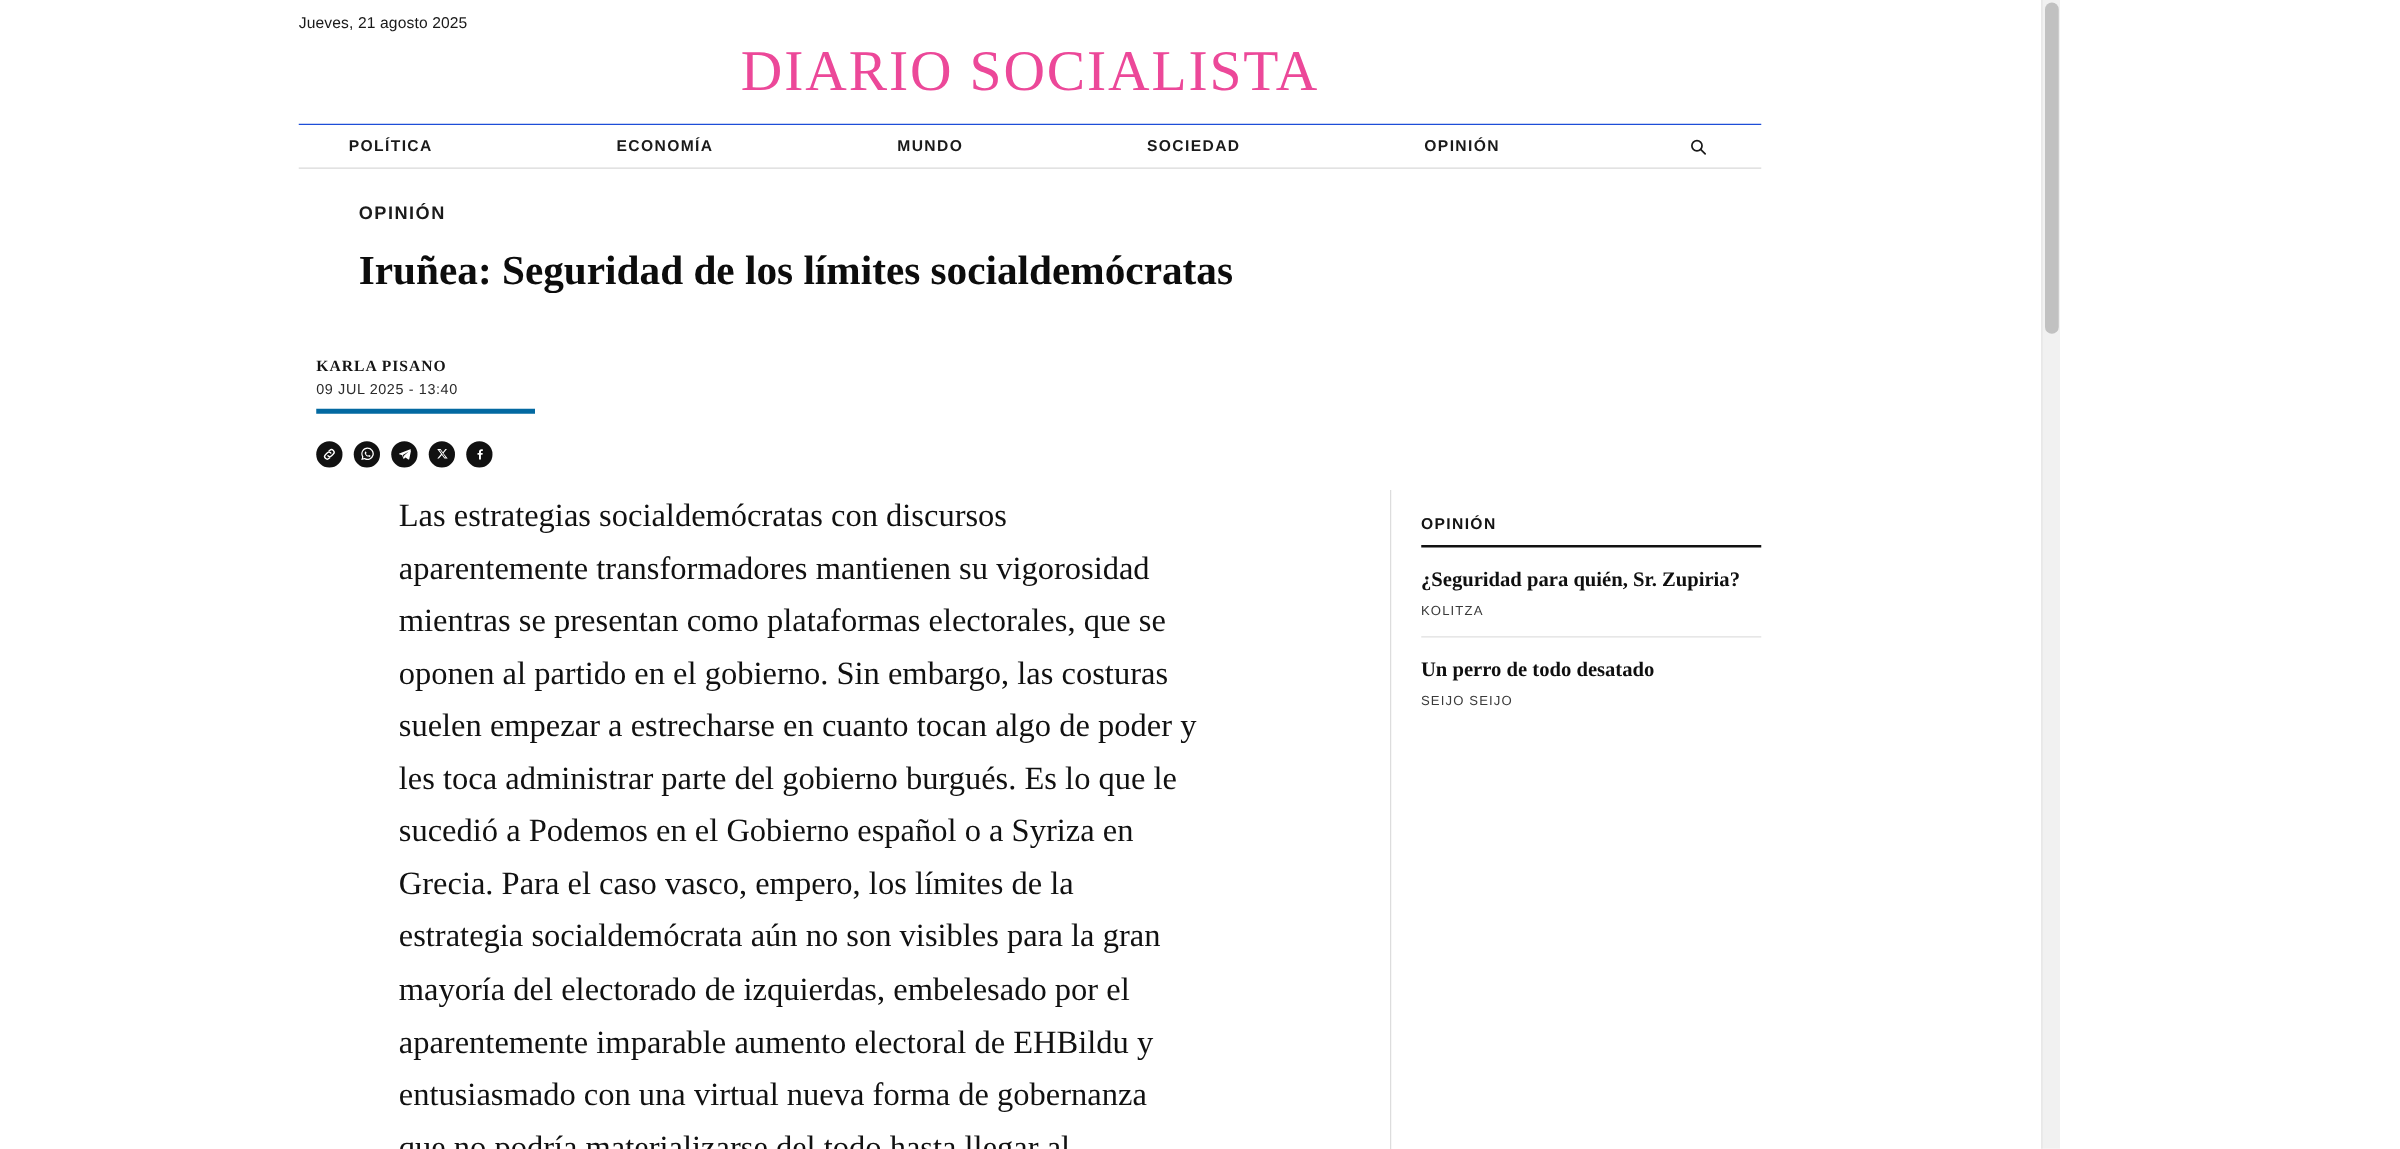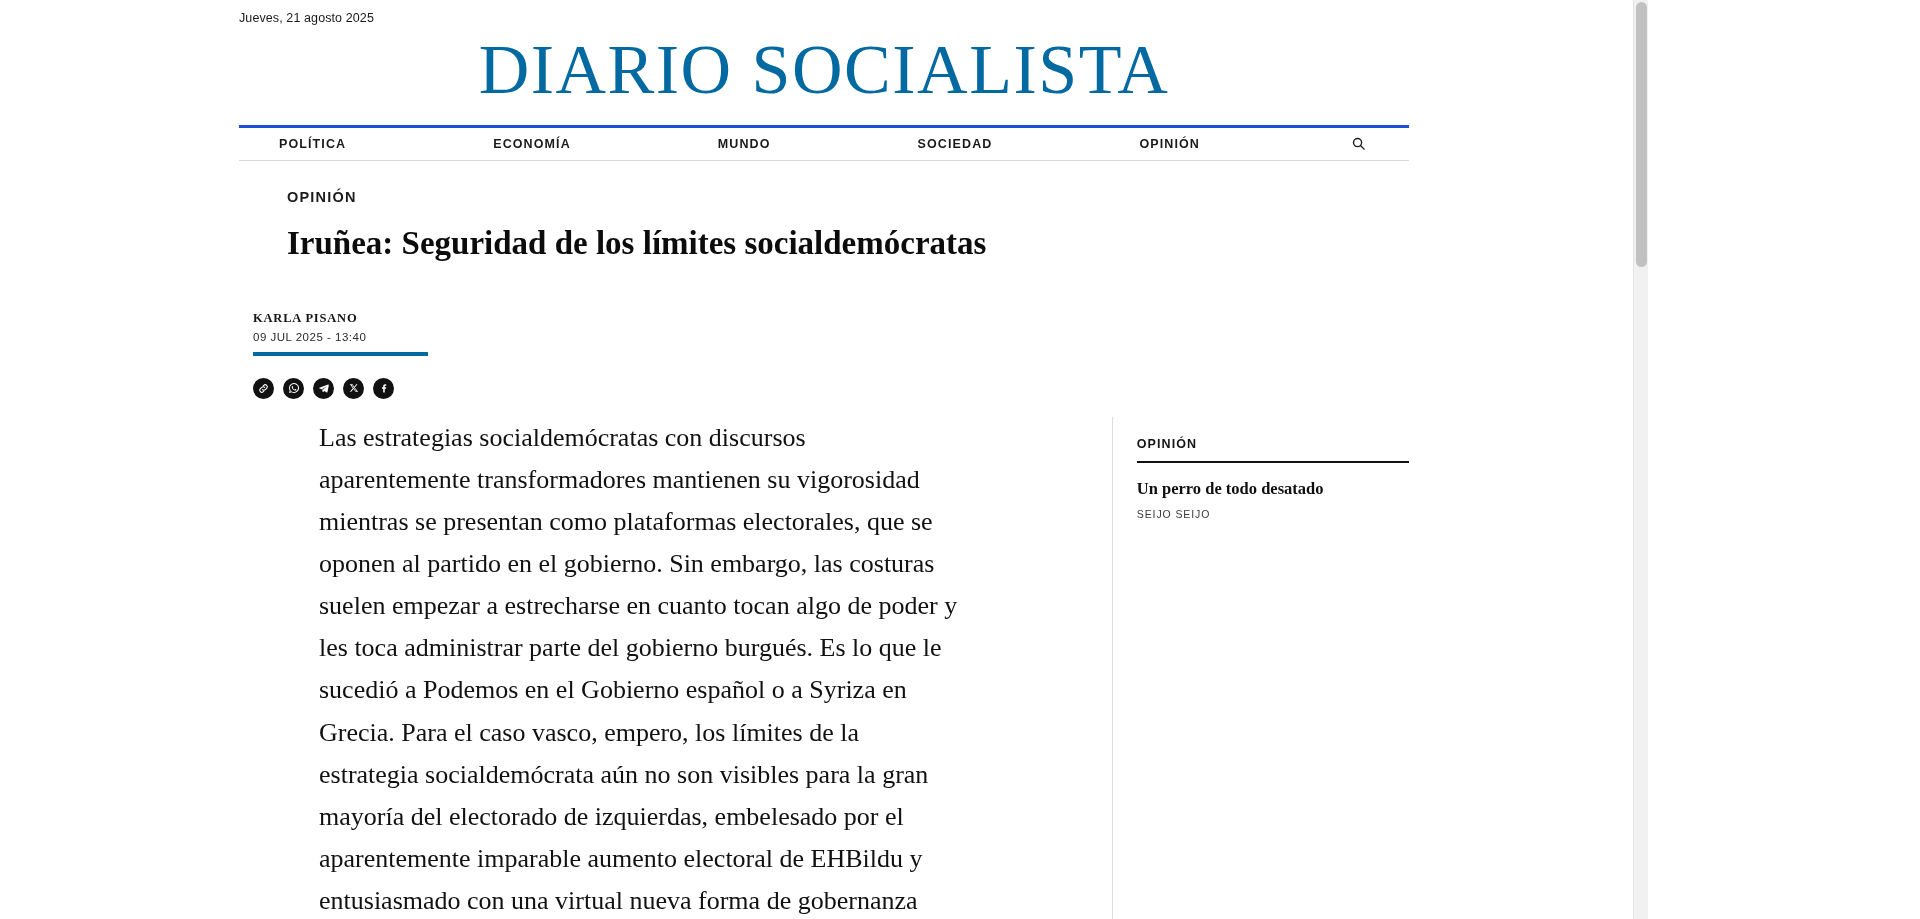--- a/index.html
+++ b/index.html
@@ -32,32 +32,32 @@
   
   .masthead {
     width: 1170px;
     margin: 0 auto;
     text-align: center;
     padding-top: 8px;
     padding-bottom: 18px;
   }
   .masthead .logo {
     font-family: "Liberation Serif", serif;
-    font-size: 70px;
+    font-size: 46px;
     line-height: 1.05;
     letter-spacing: 1.5px;
     font-weight: 400;
-    color: #0369a1;
+    color: #ec4899;
   }
 
   
   .navwrap {
     width: 1170px;
     margin: 0 auto;
-    border-top: 3px solid #1d4ed8;
+    border-top: 1px solid #1d4ed8;
     border-bottom: 1px solid #d9d9d9;
     height: 36px;
     display: flex;
     align-items: center;
   }
   .nav {
     display: flex;
     align-items: center;
     justify-content: space-between;
     width: 100%;
@@ -278,20 +278,24 @@
     </div>
 
     <div class="cols">
       <div class="body-col">
         <p>Las estrategias socialdemócratas con discursos aparentemente transformadores mantienen su vigorosidad mientras se presentan como plataformas electorales, que se oponen al partido en el gobierno. Sin embargo, las costuras suelen empezar a estrecharse en cuanto tocan algo de poder y les toca administrar parte del gobierno burgués. Es lo que le sucedió a Podemos en el Gobierno español o a Syriza en Grecia. Para el caso vasco, empero, los límites de la estrategia socialdemócrata aún no son visibles para la gran mayoría del electorado de izquierdas, embelesado por el aparentemente imparable aumento electoral de EHBildu y entusiasmado con una virtual nueva forma de gobernanza que no podría materializarse del todo hasta llegar al Parlamento Vasco. Bajo esta premisa, todas las contradicciones a las que se enfrente EHBildu no son expresiones prematuras de los límites intrínsecos que se encontrará –y se agudizarán con el tiempo– sino piedras en el camino que deben</p>
       </div>
 
       <aside class="aside">
         <div class="aside-title">OPINIÓN</div>
 
+        <div class="aside-item">
+          <div class="aside-item-title">¿Seguridad para quién, Sr. Zupiria?</div>
+          <div class="aside-item-author">KOLITZA</div>
+        </div>
 
         <div class="aside-item">
           <div class="aside-item-title">Un perro de todo desatado</div>
           <div class="aside-item-author">SEIJO SEIJO</div>
         </div>
 
       </aside>
     </div>
   </div>
 

